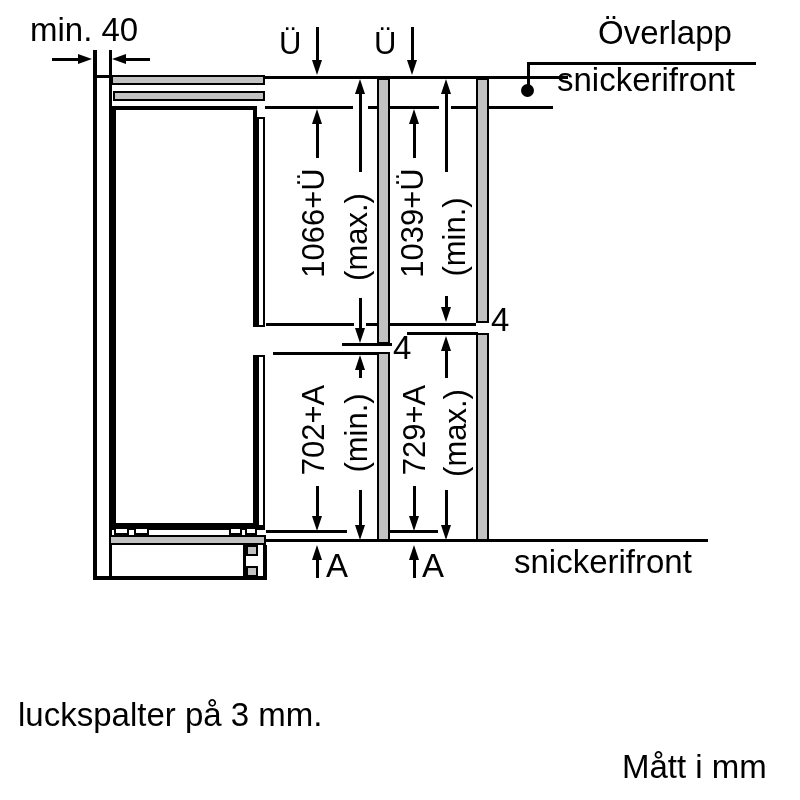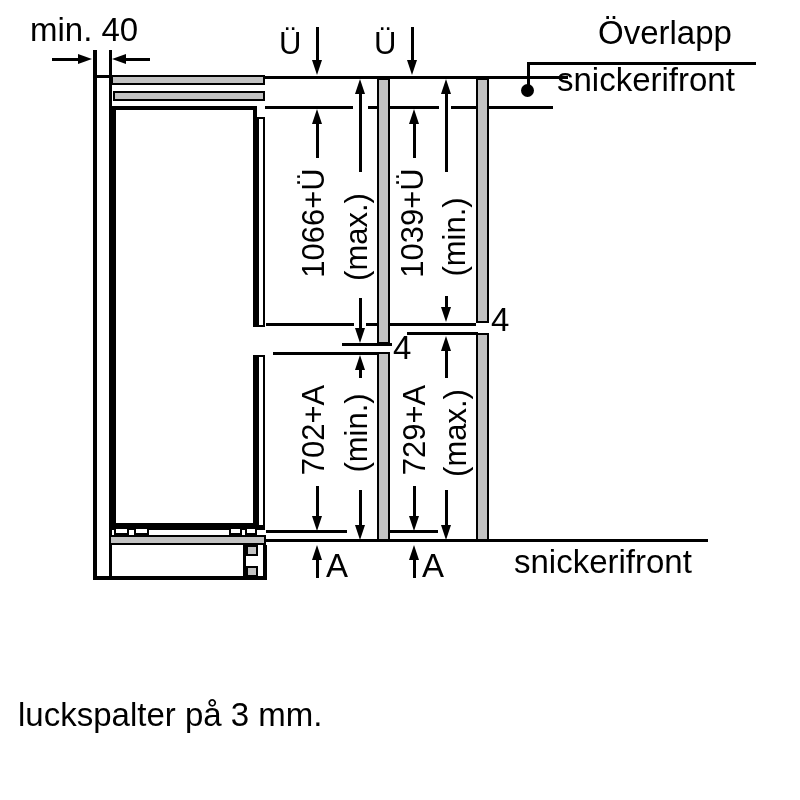--- a/index.html
+++ b/index.html
@@ -152,14 +152,15 @@
   <div class="ah ah-up" style="left:312px;top:545px;"></div>
   <div class="ln" style="left:316px;top:558px;width:3px;height:20px;"></div>
   <div class="lbl" style="left:326px;top:549px;">A</div>
   <div class="ah ah-up" style="left:409px;top:545px;"></div>
   <div class="ln" style="left:413px;top:558px;width:3px;height:20px;"></div>
   <div class="lbl" style="left:422px;top:549px;">A</div>
 
   <div class="lbl" style="left:514px;top:545px;">snickerifront</div>
 
   <div class="lbl" style="left:18px;top:698px;">luckspalter på 3 mm.</div>
+  <div class="lbl" style="left:622px;top:750px;">Mått i mm</div>
 
 </div>
 
 </body></html>

